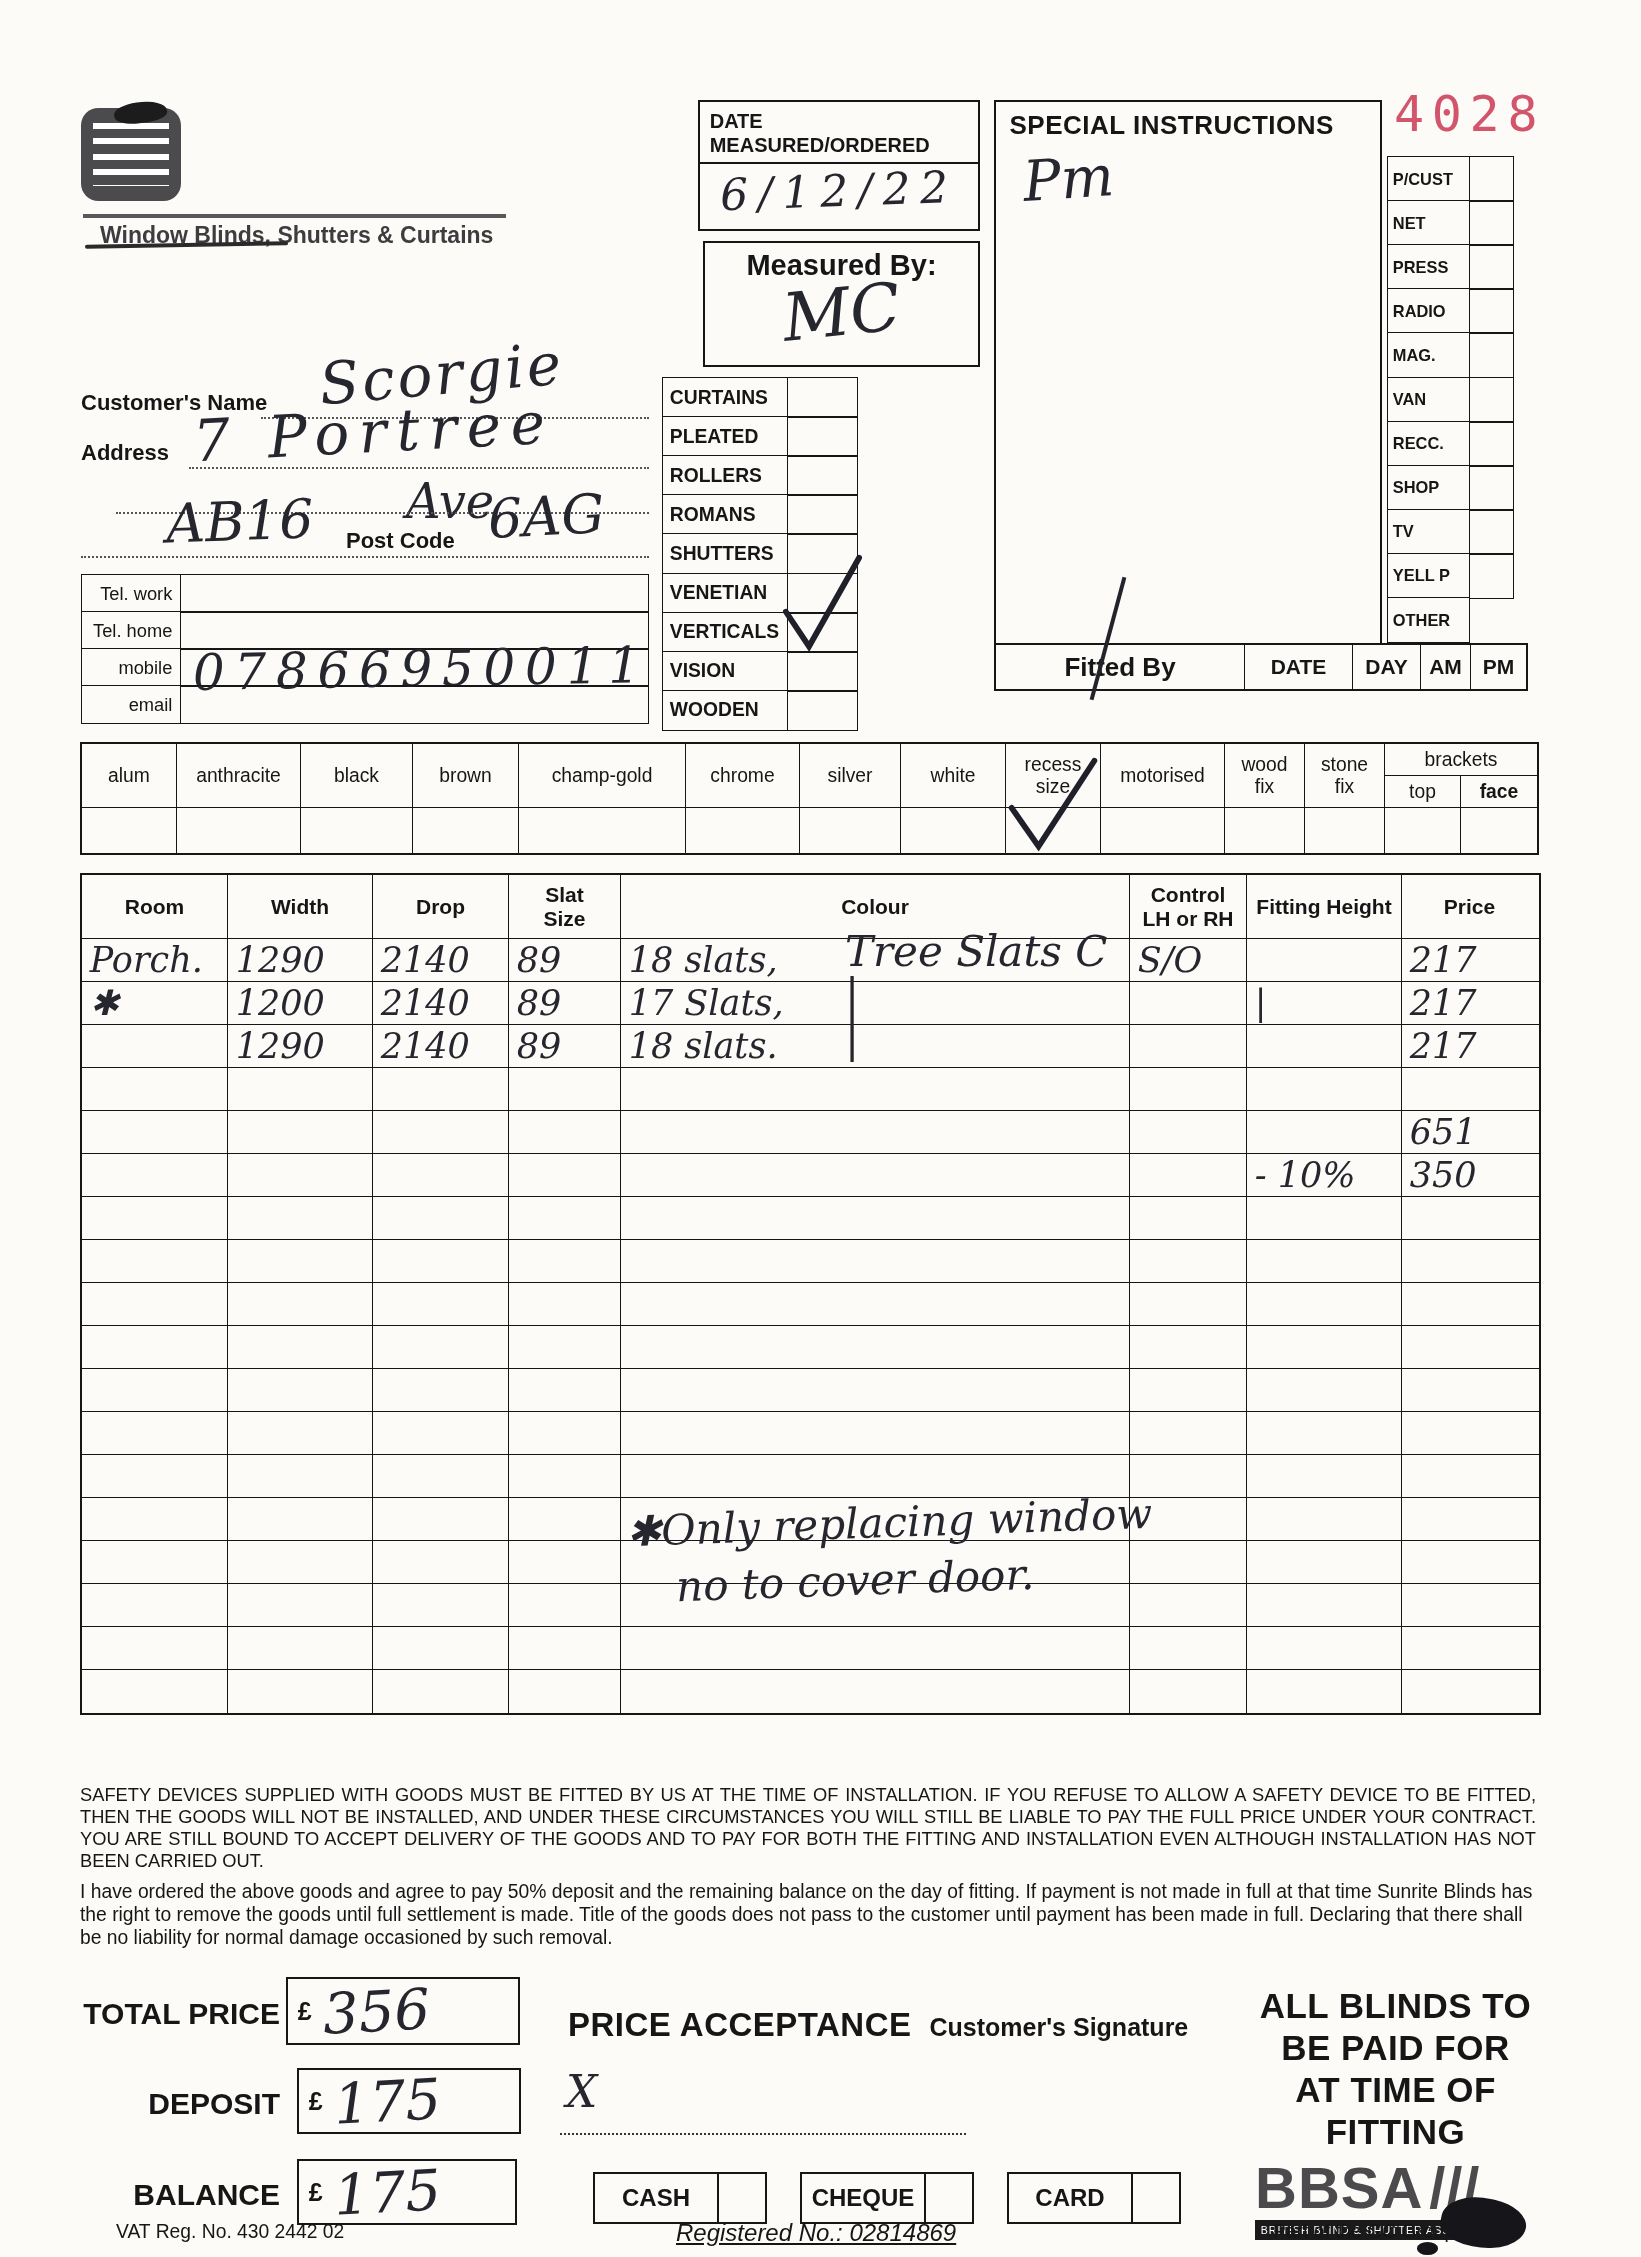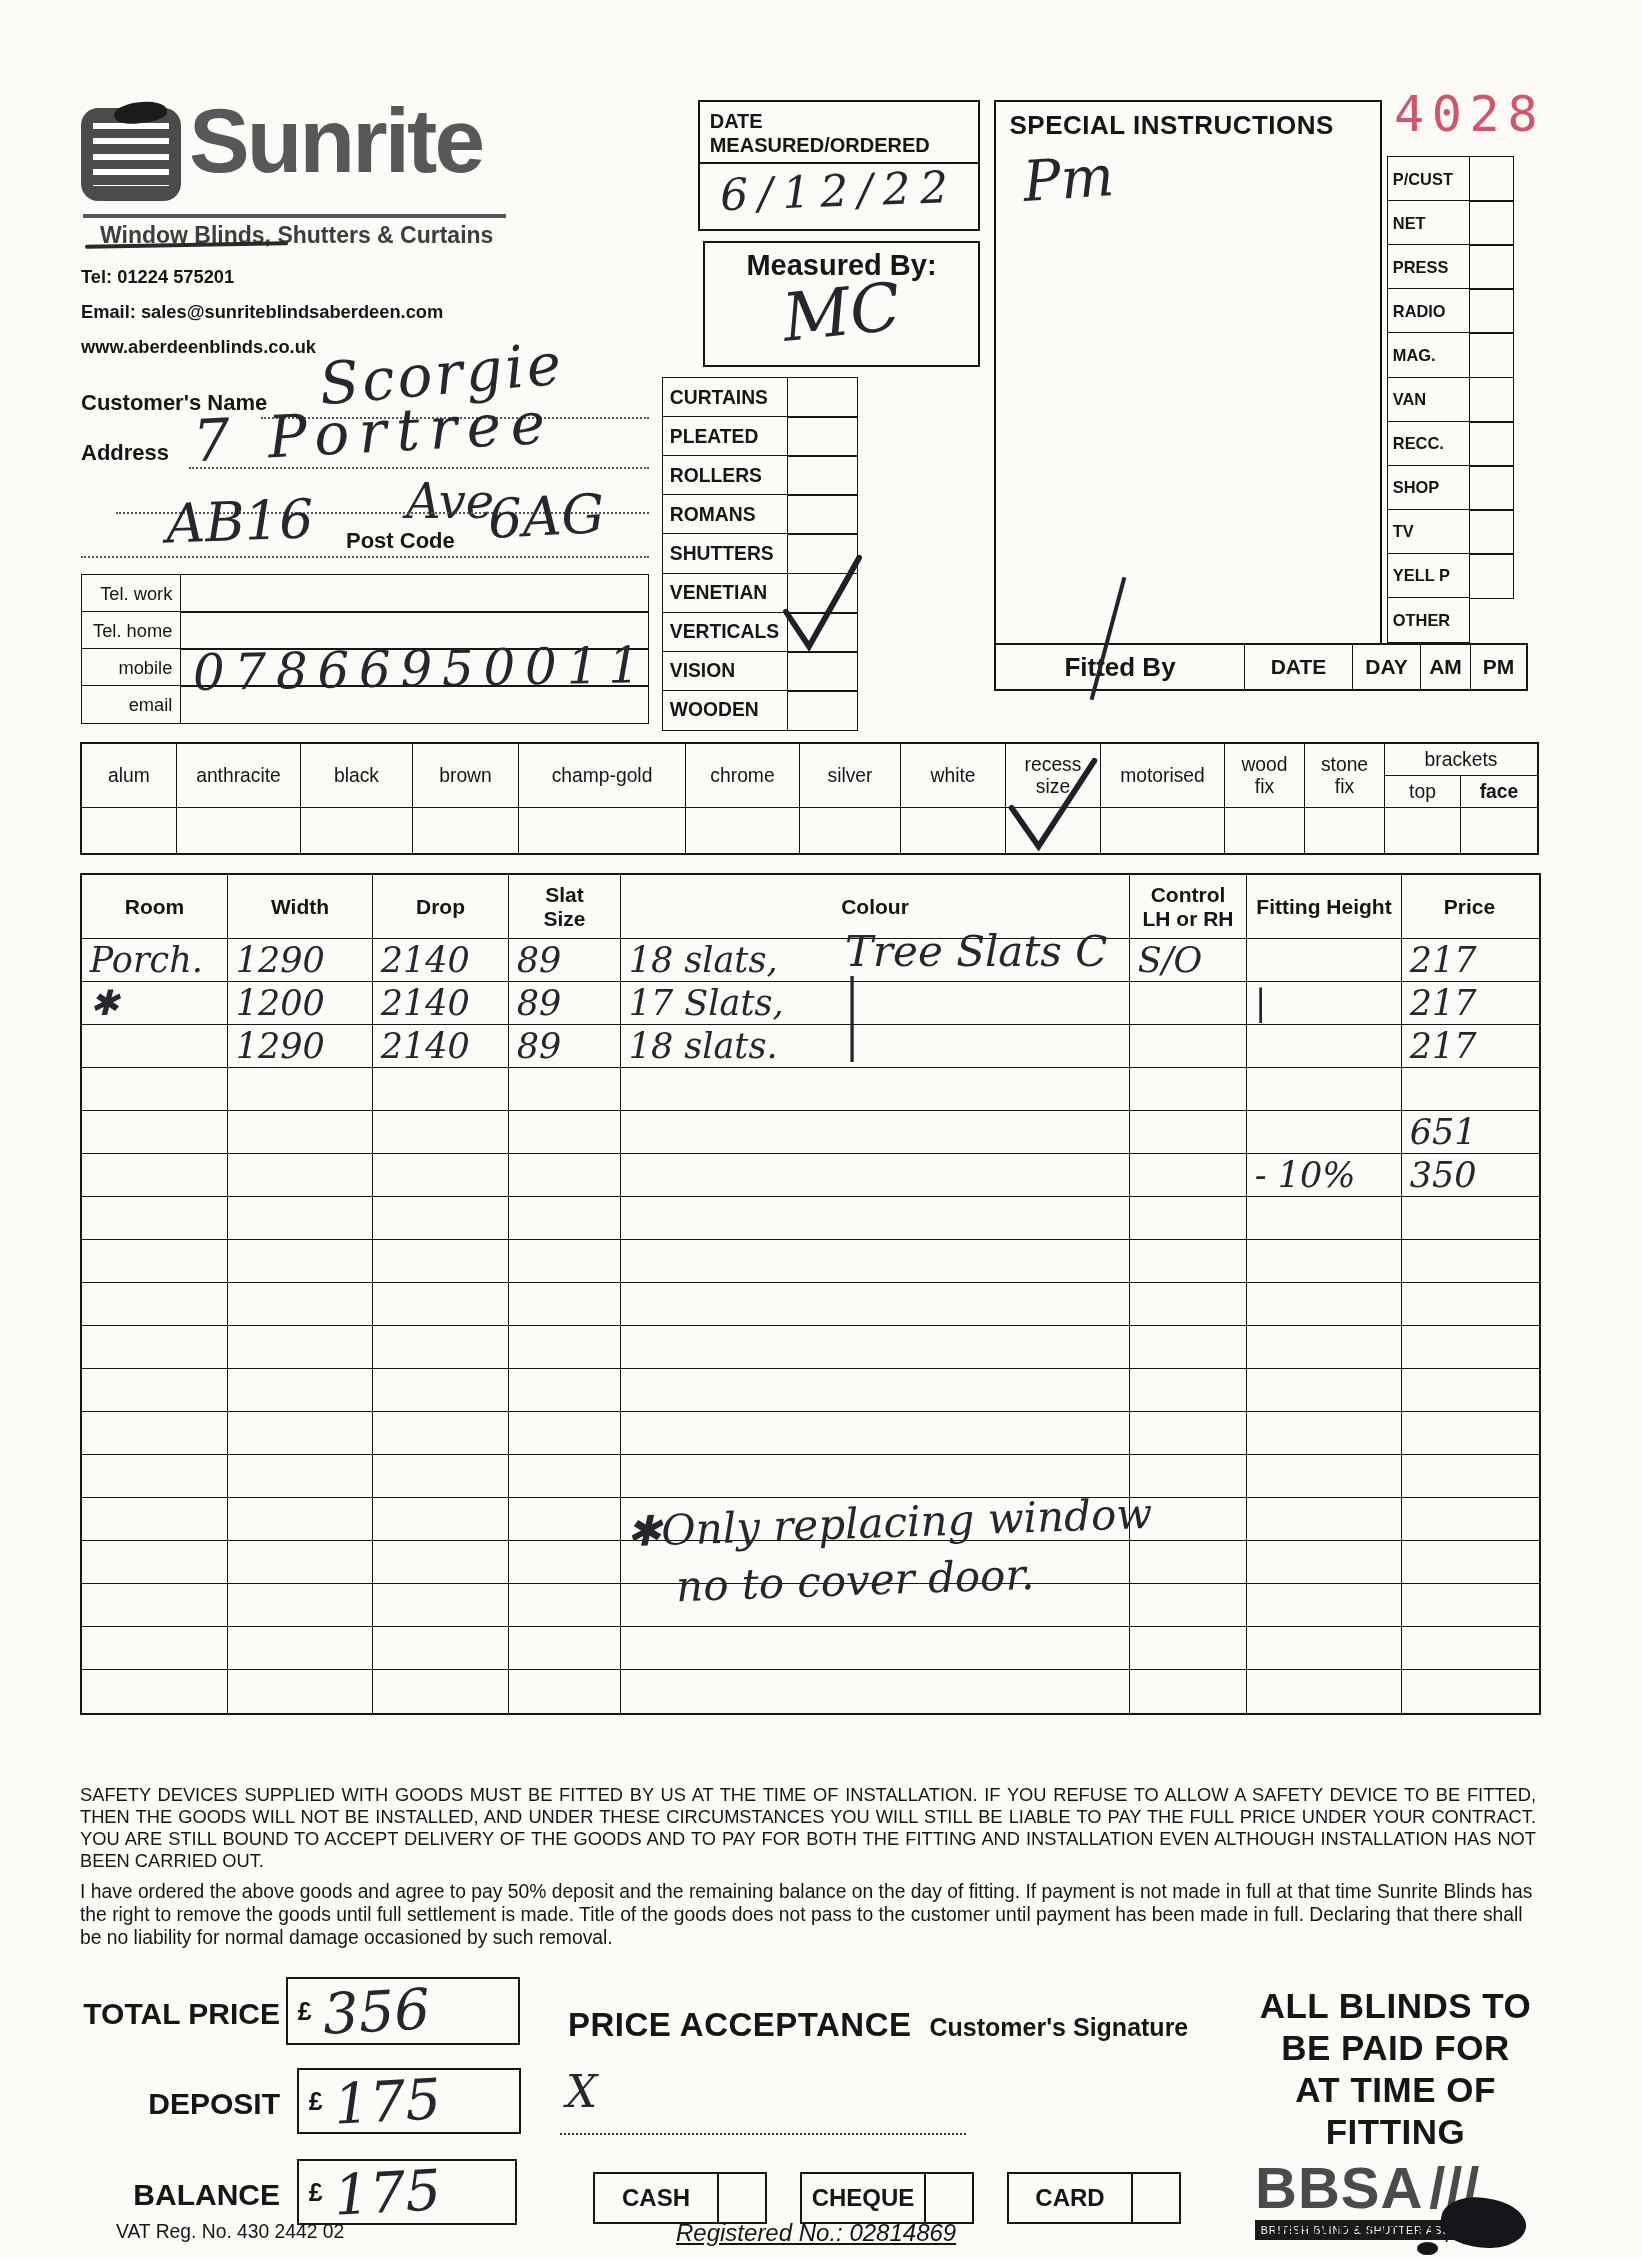--- a/index.html
+++ b/index.html
@@ -139,28 +139,22 @@
   .blob3{left:1417px;top:2242px;width:21px;height:12.6px;background:#15151a;border-radius:50%;}
   .scribble{left:85px;top:243px;width:203px;height:3.9px;background:#2a2a2a;border-radius:1.9px;transform:rotate(-1deg);}
   .stroke-fitted{left:1106px;top:575px;width:3.9px;height:127px;background:#23232b;transform:rotate(15deg);}
 </style>
 </head>
 <body>
 
 <div class="page">
 
   <div class="abs logo-icon"></div>
-  <div class="abs brand-name">Sunrite</div>
   <div class="abs brand-rule"></div>
   <div class="abs brand-tagline">Window Blinds, Shutters &amp; Curtains</div>
-  <div class="abs contact">
-    <div>Tel: 01224 575201</div>
-    <div>Email: sales@sunriteblindsaberdeen.com</div>
-    <div>www.aberdeenblinds.co.uk</div>
-  </div>
   <div class="abs form-number">4028</div>
 
   <div class="abs date-box">
     <div class="date-label">DATE
 MEASURED/ORDERED</div>
     <div class="date-value hw">6/12/22</div>
   </div>
   <div class="abs mb-box">
     <div class="mb-label">Measured By:</div>
     <div class="mb-value hw">MC</div>

